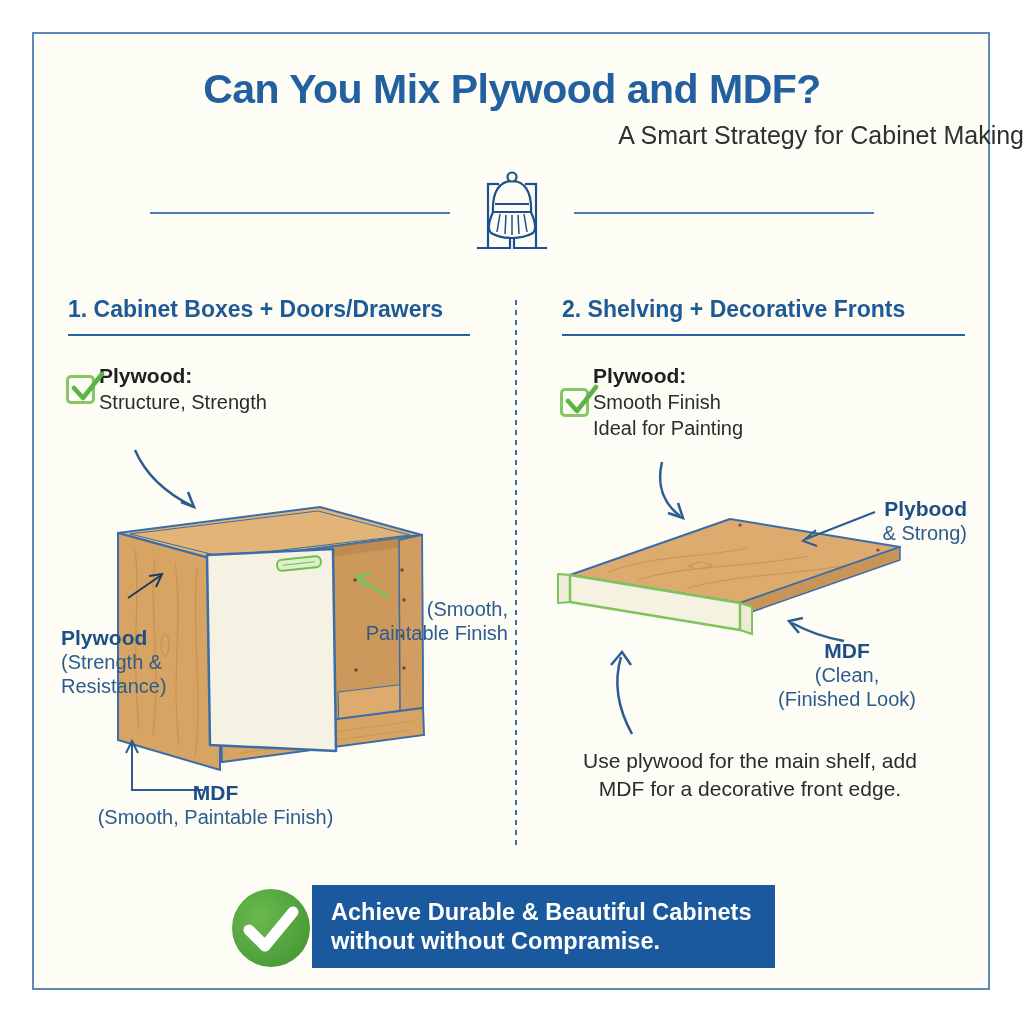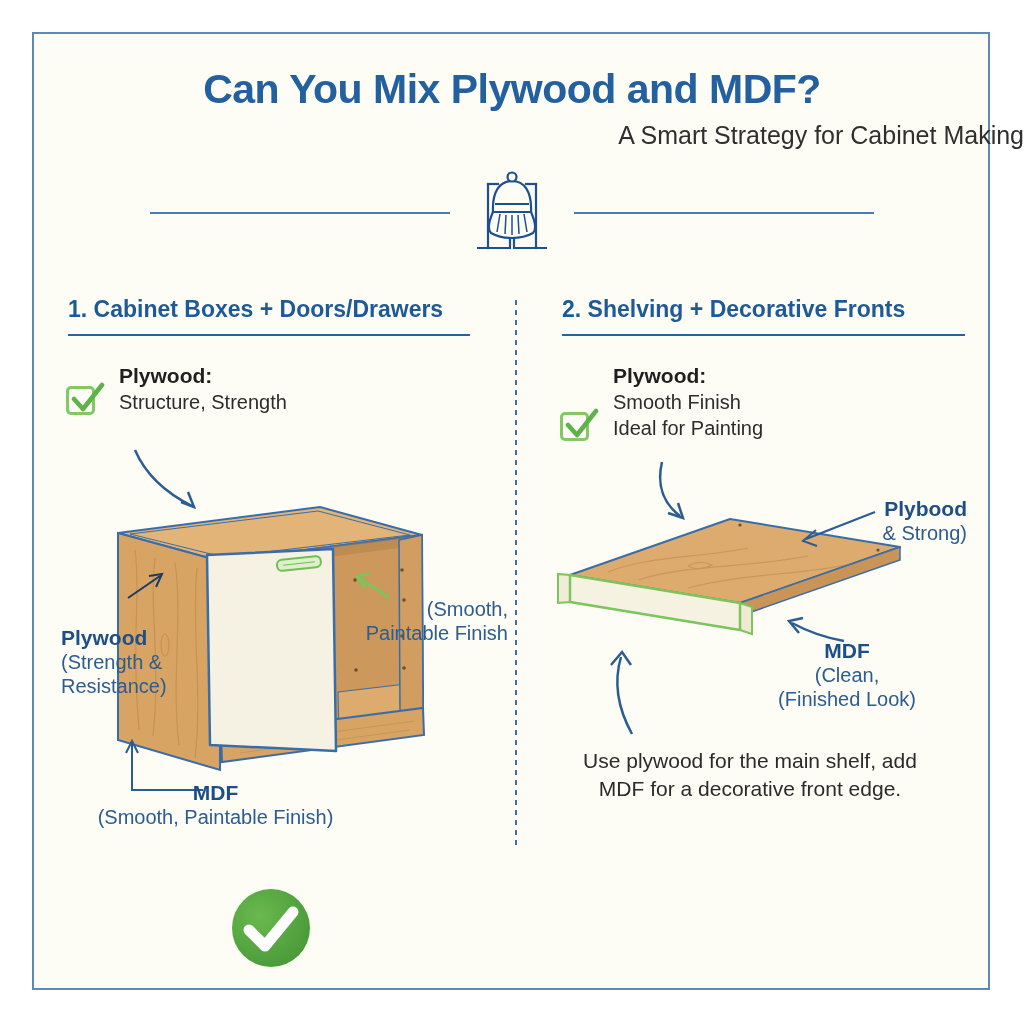--- a/index.html
+++ b/index.html
@@ -16,21 +16,21 @@
 
   .divline { top:212px; height:2px; background:#4a7db5; }
   .divline.l { left:150px; width:300px; }
   .divline.r { left:574px; width:300px; }
 
   .col-head { font-size:23px; font-weight:bold; color:#1d5a96;
               border-bottom:2px solid #27639f; padding-bottom:11px; }
   .col-head.left  { left:68px;  top:296px; width:402px; }
   .col-head.right { left:562px; top:296px; width:403px; }
 
-  .checkrow { display:flex; gap:24px; align-items:flex-end; }
+  .checkrow { display:flex; gap:4px; align-items:center; }
   .checkrow.left  { left:66px;  top:362px; }
   .checkrow.right { left:560px; top:362px; }
   .checkbox { width:29px; height:29px; border:3px solid #85c765; border-radius:5px;
               position:relative; flex:none; margin-top:2px; background:transparent; }
   .checkbox svg { position:absolute; left:2px; top:-7px; width:34px; height:34px; }
   .check-label { font-size:21px; font-weight:bold; color:#1f1f1f; line-height:27px; }
   .check-line  { font-size:20px; color:#2c2c2c; line-height:26px; }
 
   .blue-label { color:#2d5c8e; font-size:20px; line-height:24px; }
   .blue-label .b { font-weight:bold; font-size:21px; color:#1d4f86; }
@@ -235,13 +235,17 @@
   <div class="abs note">
     <div>Use plywood for the main shelf, add</div>
     <div>MDF for a decorative front edge.</div>
   </div>
 
   <div class="abs check-circle">
     <svg viewBox="0 0 78 78">
         <polyline points="17,41 33,57 61,23" fill="none" stroke="#ffffff" stroke-width="11" stroke-linecap="round" stroke-linejoin="round"></polyline>
       </svg>
   </div>
+  <div class="abs banner-box">
+    <div class="banner-line">Achieve Durable &amp; Beautiful Cabinets</div>
+    <div class="banner-line">without without Compramise.</div>
+  </div>
 </div>
 
 </body></html>

